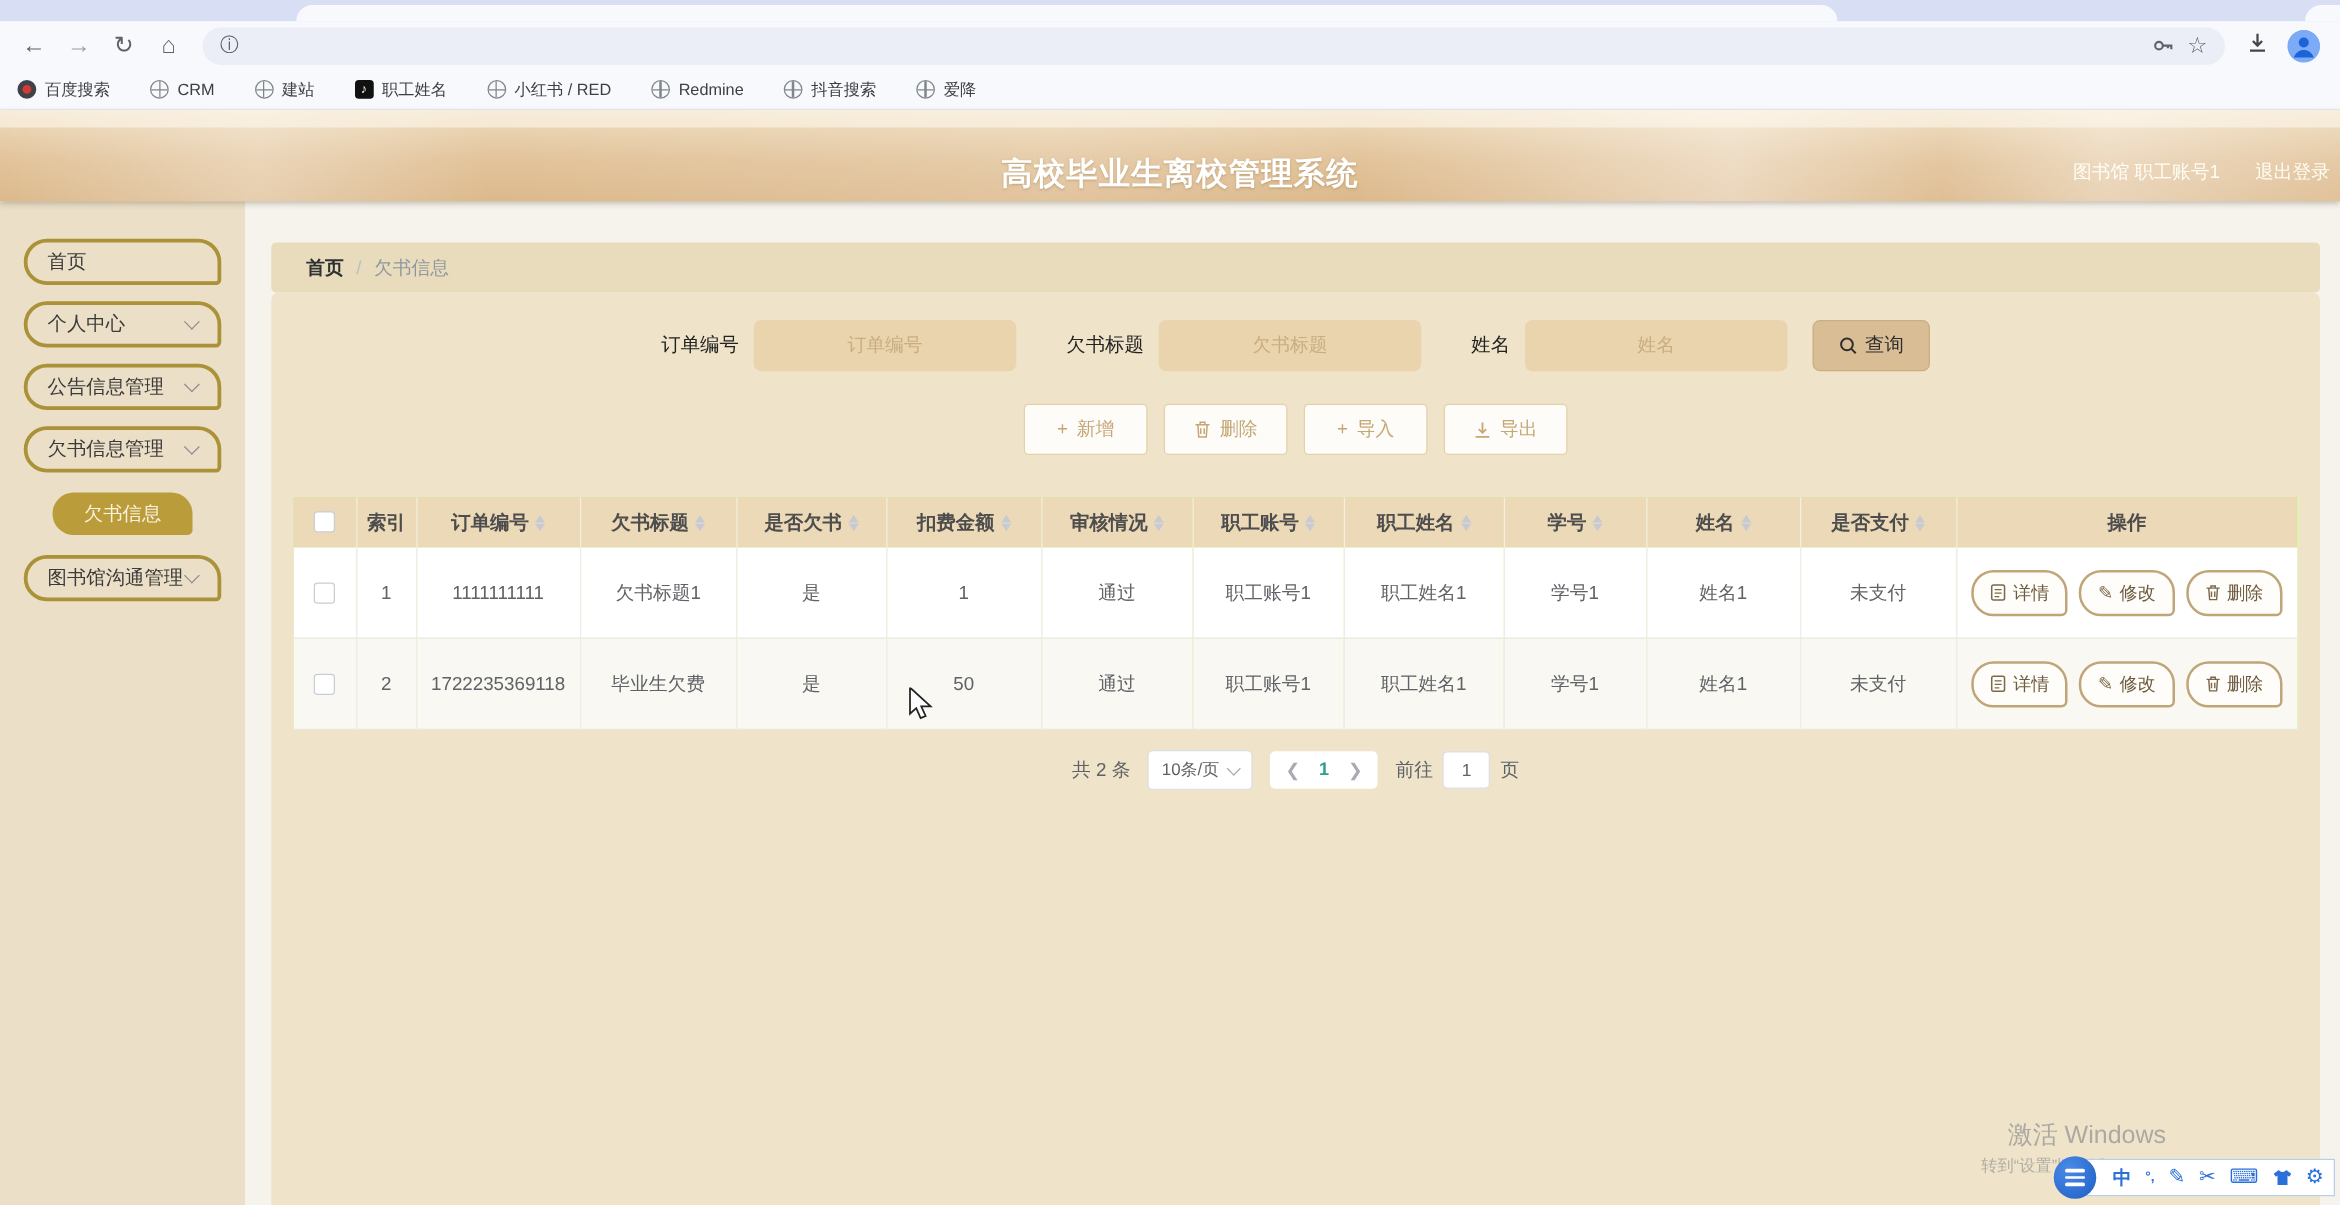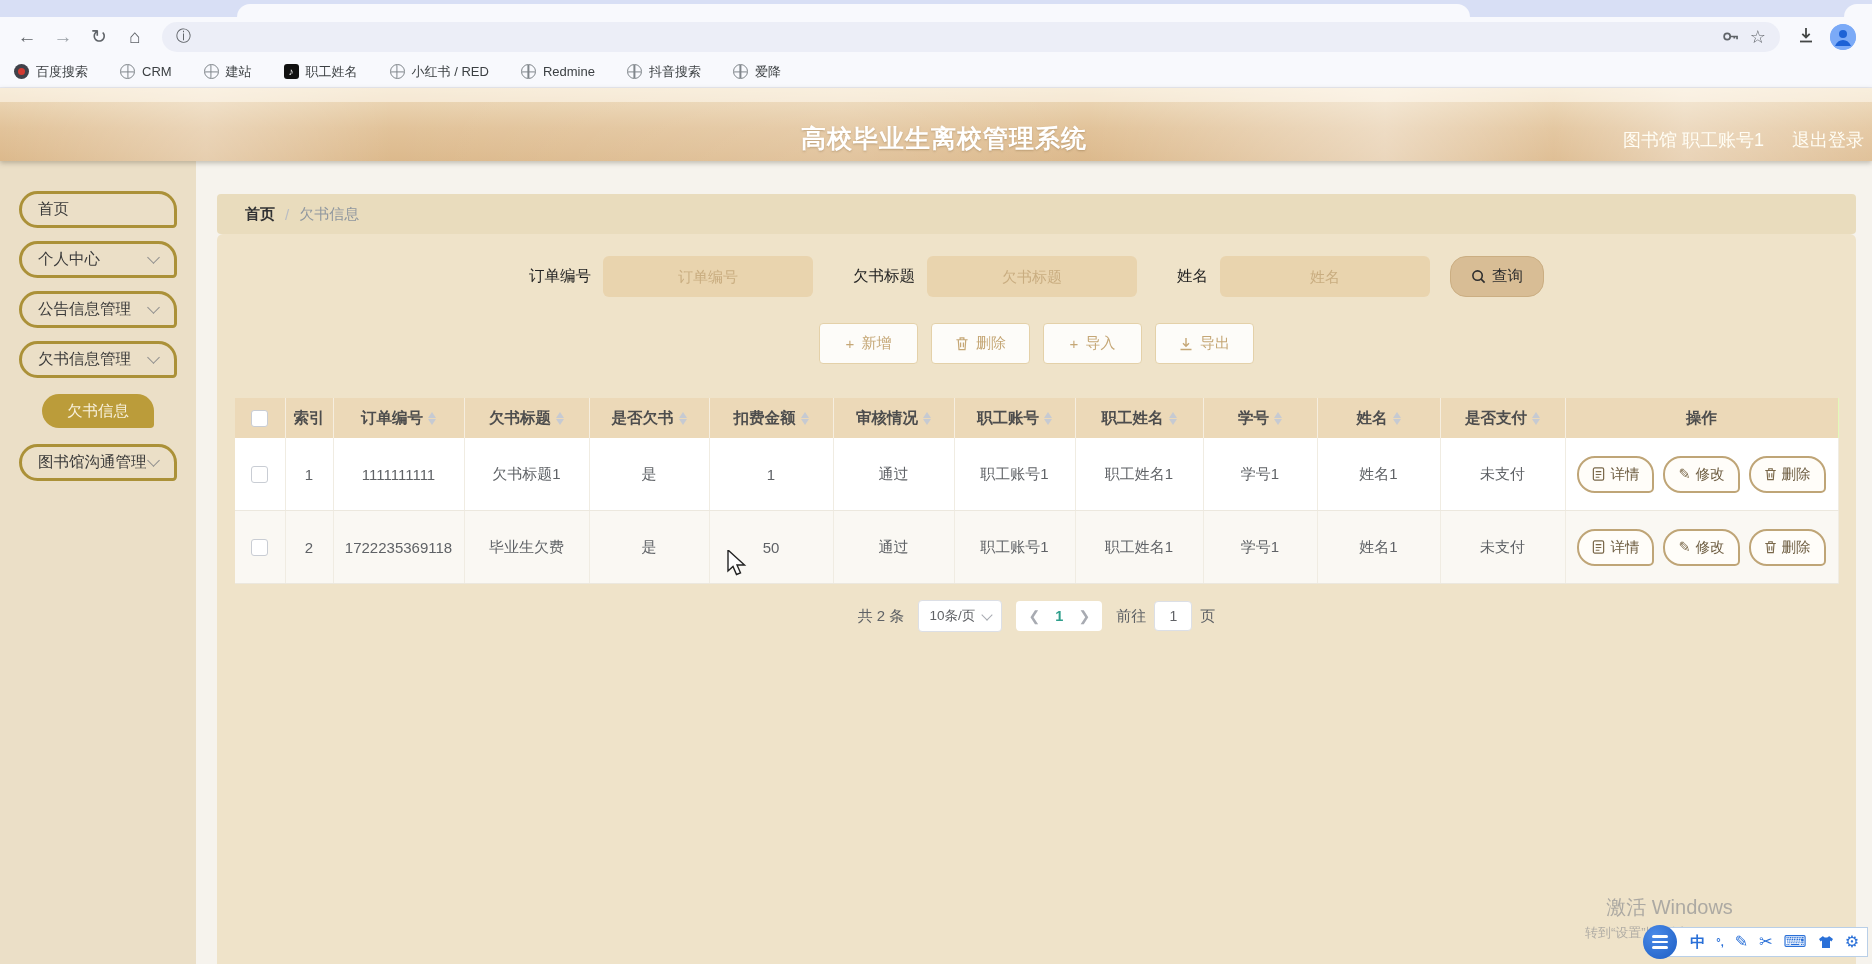--- a/index.html
+++ b/index.html
@@ -34,21 +34,21 @@
   
   .app-header{height:73px;position:relative;background:linear-gradient(180deg,#eedcbd 0%,#e2c39a 55%,#dcb98c 100%);
               box-shadow:0 2px 5px rgba(90,80,60,.35)}
   .app-header:before{content:"";position:absolute;inset:0;background:
       linear-gradient(90deg,rgba(255,255,255,0) 0%,rgba(255,255,255,.30) 11%,rgba(255,255,255,0) 21%,
       rgba(255,255,255,.16) 45%,rgba(255,255,255,0) 58%,rgba(255,255,255,.42) 74%,
       rgba(255,255,255,.08) 83%,rgba(255,255,255,.38) 90%,rgba(255,255,255,.12) 100%)}
   .app-header:after{content:"";position:absolute;left:0;right:0;top:0;height:14px;background:rgba(255,250,240,.55)}
   .app-title{position:absolute;left:16px;right:0;top:34px;text-align:center;font-size:25px;font-weight:bold;color:#fff;
              text-shadow:0 1px 2px rgba(140,110,70,.45);letter-spacing:1px;z-index:2}
-  .header-right{position:absolute;right:8px;top:40px;display:flex;gap:28px;font-size:18px;color:#fffdf4;z-index:2}
+  .header-right{position:absolute;right:8px;top:40px;display:flex;gap:28px;font-size:15px;color:#fffdf4;z-index:2}
   
   .app-body{display:flex;height:804px}
   .sidebar{width:196px;background:#ebdfc7;padding-top:30px;box-sizing:border-box;display:flex;flex-direction:column;
            align-items:center;gap:13px;flex:0 0 auto}
   .side-pill{width:158px;height:37px;box-sizing:border-box;border:3px solid #ab9138;border-radius:22px 22px 5px 22px;
              display:flex;align-items:center;justify-content:space-between;padding:0 16px;font-size:15.5px;color:#3a3a3a}
   .side-sub{width:112px;height:34px;background:#bb9c3a;border-radius:18px 18px 4px 18px;color:#f8f1dd;display:flex;
             align-items:center;justify-content:center;font-size:15.5px;margin:3px 0}
   .chev{width:8px;height:8px;border-right:1.6px solid #8d8d8d;border-bottom:1.6px solid #8d8d8d;
         transform:rotate(45deg);margin-top:-4px}
@@ -59,21 +59,21 @@
   .bc-sep{color:#b9bdc4}
   .bc-cur{color:#8f979f}
   .card{background:#efe3c9;border-radius:6px 6px 0 0;flex:1;padding:22px 18px 0;box-sizing:border-box}
   
   .search-row{display:flex;align-items:center;justify-content:center;gap:12px}
   .search-label{font-size:15.5px;color:#222}
   .search-input{width:210px;height:41px;background:#e9d4ae;border:none;border-radius:6px;padding:0 14px;
                 box-sizing:border-box;font-size:15px;color:#6b5a3e;outline:none;font-family:inherit}
   .search-input::placeholder{color:#c9ad80;text-align:center}
   .gap-lg{width:16px}
-  .btn-query{height:41px;padding:0 20px;background:#d8bd95;border:1px solid #cbae82;border-radius:16px;display:flex;
+  .btn-query{height:41px;padding:0 20px;background:#d8bd95;border:1px solid #cbae82;border-radius:6px;display:flex;
              align-items:center;gap:6px;font-size:15.5px;color:#2e2e2e;margin-left:8px}
   
   .action-row{display:flex;justify-content:center;gap:13px;margin-top:26px}
   .btn-tool{width:99px;height:41px;background:rgba(255,255,255,.88);border:1px solid #e4d1a9;border-radius:4px;
             display:flex;align-items:center;justify-content:center;gap:7px;font-size:15px;color:#c5a776}
   
   table.grid{margin-top:34px;width:100%;border-collapse:collapse;background:#bef264;table-layout:fixed}
   .grid th{background:#ecd9b8;height:40px;font-size:15.5px;color:#4d4d4d;font-weight:bold;
            border-right:1px solid rgba(255,255,255,.55);padding:0;white-space:nowrap}
   .grid th .th-wrap{display:flex;align-items:center;justify-content:center;gap:5px}

